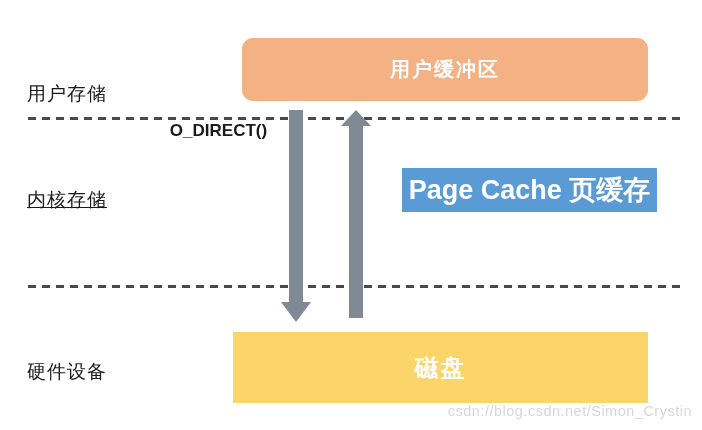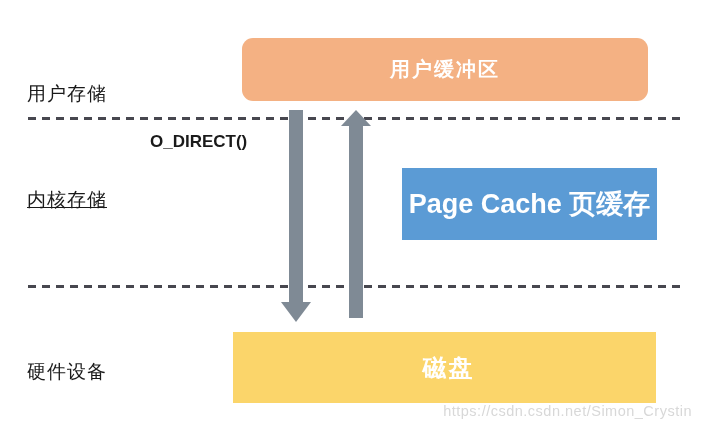--- a/index.html
+++ b/index.html
@@ -11,41 +11,41 @@
     position:absolute;left:27px;color:#1a1a1a;font-size:19px;letter-spacing:1px;
   }
   .label-user{top:61px;margin-top:20px;}
   .label-kernel{top:187px;text-decoration:underline;}
   .label-hardware{top:351px;margin-top:8px;}
   .box{
     position:absolute;display:flex;align-items:center;justify-content:center;
     color:#ffffff;font-weight:bold;text-align:center;
   }
   .box-user-buffer{left:242px;top:38px;width:406px;height:63px;background:#F4B183;font-size:20px;letter-spacing:2px;border-radius:11px;}
-  .box-page-cache{left:402px;top:168px;width:255px;height:72px;background:#5B9BD5;font-size:27px;}
-  .box-disk{left:233px;top:332px;width:415px;height:71px;background:#FBD56A;font-size:24px;letter-spacing:2px;padding-left:8px;}
+  .box-page-cache{left:402px;top:168px;width:255px;height:44px;background:#5B9BD5;font-size:27px;}
+  .box-disk{left:233px;top:332px;width:415px;height:71px;background:#FBD56A;font-size:24px;letter-spacing:2px;}
   .dashed-line{
     position:absolute;height:3px;
     background:repeating-linear-gradient(90deg,#47474F 0 8px,transparent 8px 14px);
   }
   .dash-1{left:28px;top:117px;width:656px;}
   .dash-2{left:28px;top:285px;width:653px;}
   .arrow{position:absolute;width:30px;}
   .arrow .shaft{position:absolute;left:8px;width:14px;background:#7F8A95;}
   .arrow .head{position:absolute;left:0;width:0;height:0;}
   .arrow-down{left:281px;top:110px;height:212px;}
   .arrow-down .shaft{top:0;height:192px;}
   .arrow-down .head{top:192px;border-left:15px solid transparent;border-right:15px solid transparent;border-top:20px solid #7F8A95;}
   .arrow-up{left:341px;top:110px;height:208px;}
   .arrow-up .head{top:0;border-left:15px solid transparent;border-right:15px solid transparent;border-bottom:16px solid #7F8A95;}
   .arrow-up .shaft{top:16px;height:192px;}
   .arrow-caption{
     position:absolute;color:#1a1a1a;font-size:17px;font-weight:600;
   }
-  .caption-odirect{left:150px;top:132px;width:137px;text-align:left;}
+  .caption-odirect{left:150px;top:121px;width:137px;text-align:center;}
   .caption-cpucopy{left:369px;top:246px;}
   .watermark{
     position:absolute;right:10px;top:403px;color:#D8D8D8;font-size:14.5px;letter-spacing:0.5px;
   }
 </style>
 </head>
 <body>
 
 <div class="canvas">
 
@@ -73,15 +73,15 @@
     <div class="head"></div>
   </div>
 
   <div class="arrow arrow-up">
     <div class="head"></div>
     <div class="shaft"></div>
   </div>
 
   <div class="arrow-caption caption-odirect">O_DIRECT()</div>
 
-  <div class="watermark">https://csdn.csdn.net/Simon_Crystin</div>
+  <div class="watermark">csdn://blog.csdn.net/Simon_Crystin</div>
 
 </div>
 
 </body></html>

